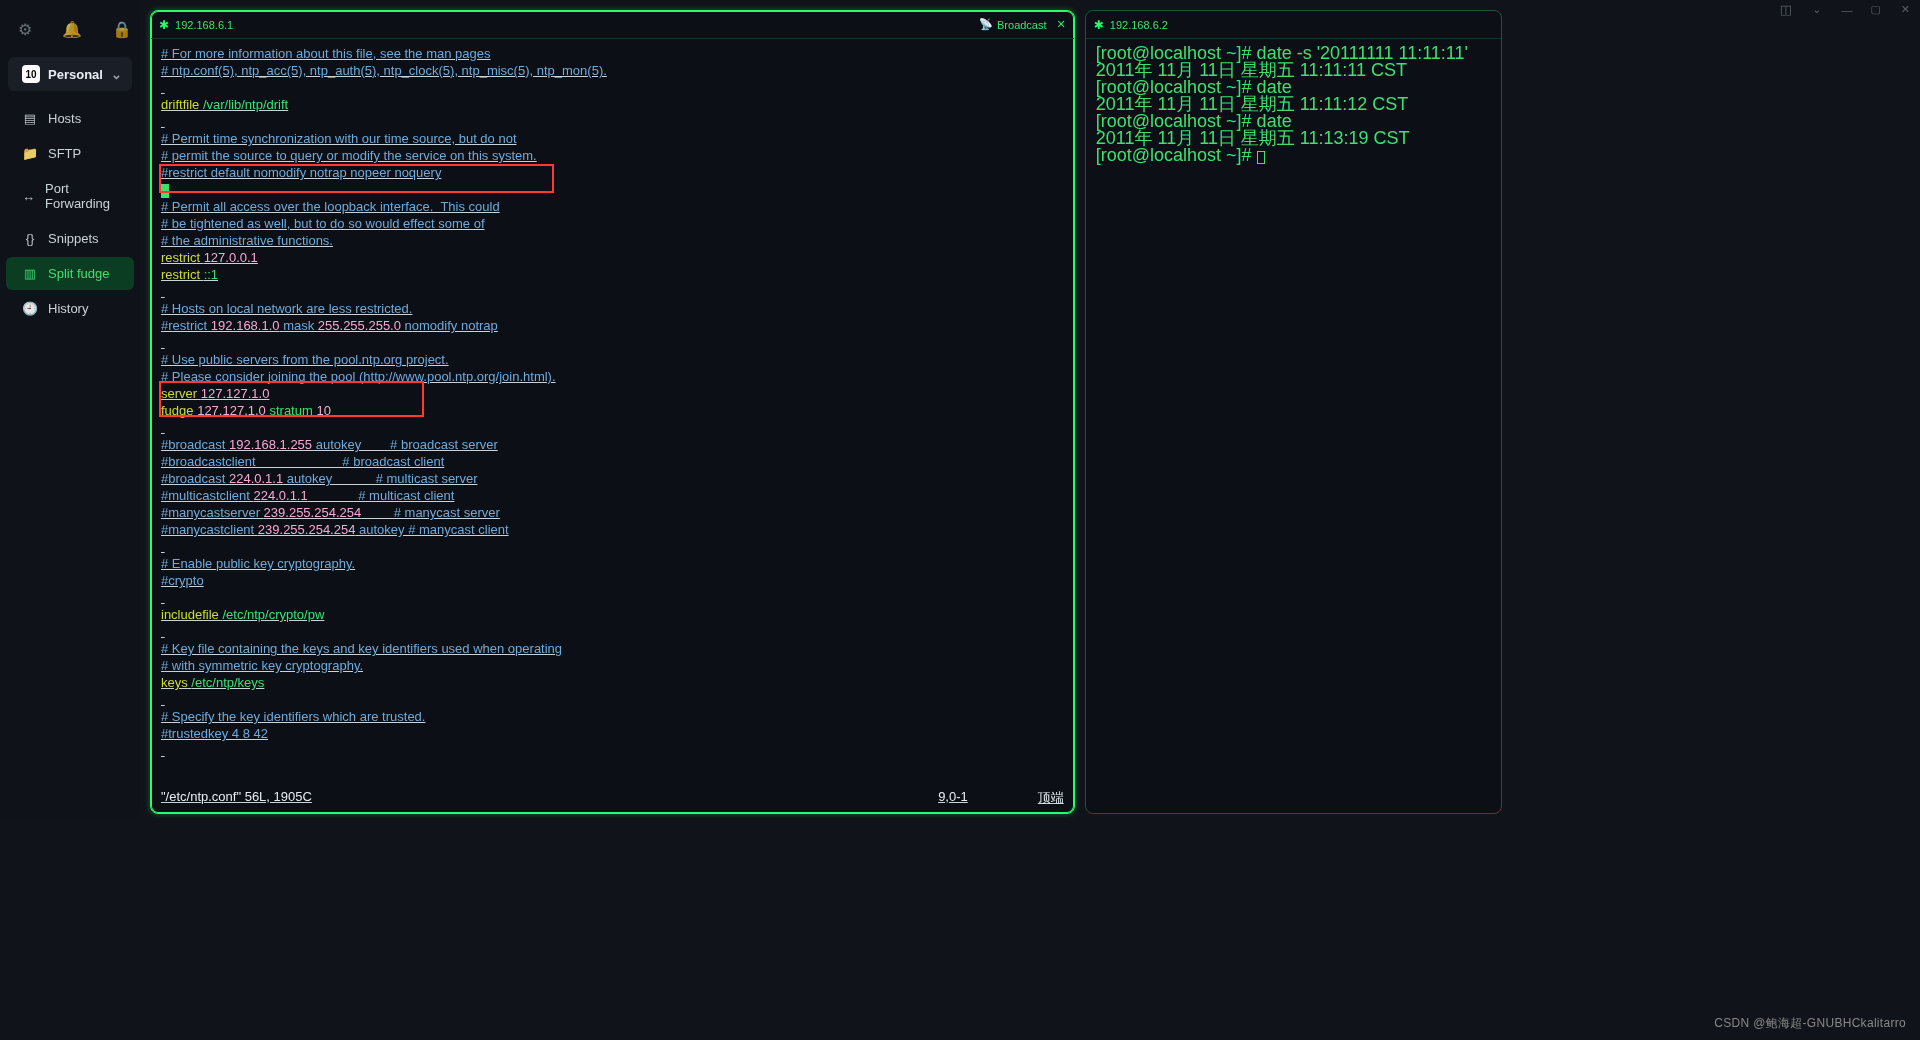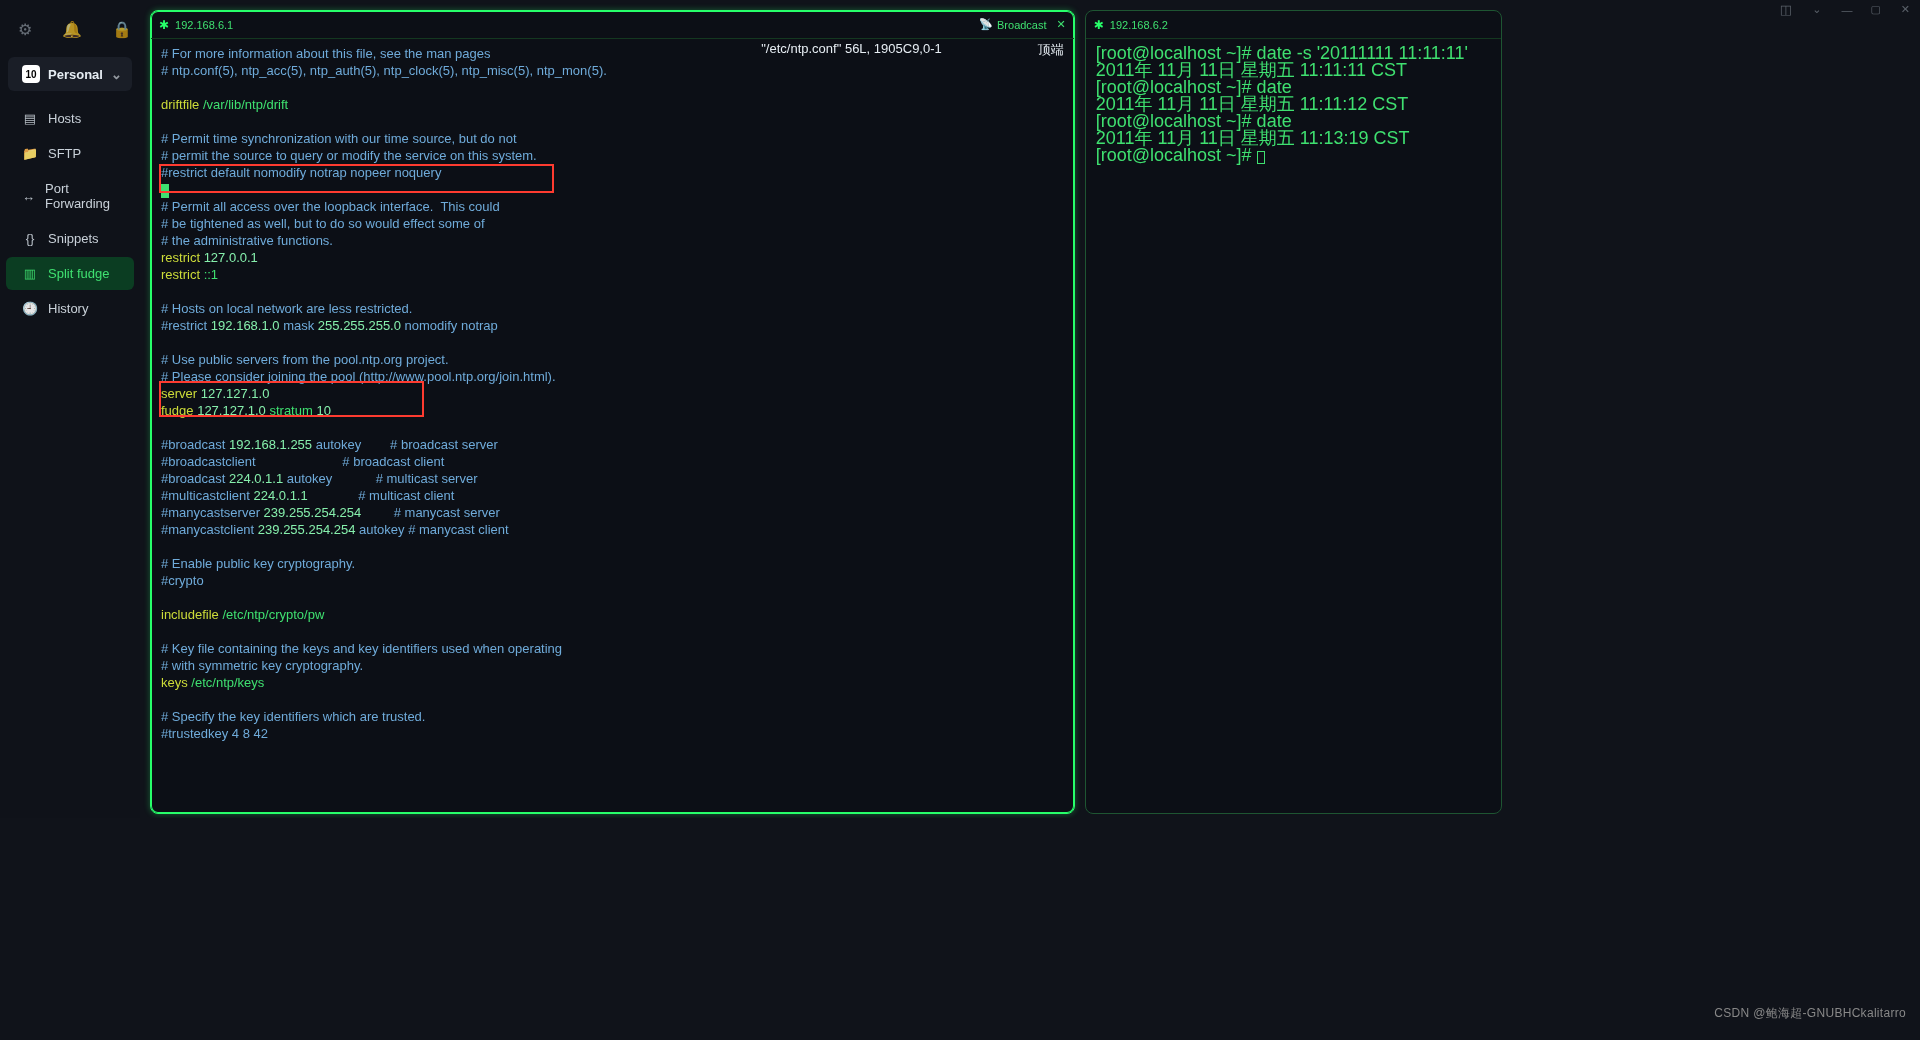--- a/index.html
+++ b/index.html
@@ -23,28 +23,28 @@
   .tab-bar { display:flex; align-items:center; padding:4px 8px; border-bottom:1px solid #143820; height:28px; font-size:11px; color:#3fe070; }
   .tab { display:flex; align-items:center; gap:6px;}
   .tab .dot{ color:#27ff6a; font-size:12px;}
   .tab-actions { margin-left:auto; display:flex; align-items:center; gap:10px; color:#3fe070; font-size:11px;}
   .tab-actions .act{ cursor:pointer; display:flex; align-items:center; gap:4px;}
   .term { flex:1; overflow:hidden; padding:6px 10px 2px; font-family:"Consolas","DejaVu Sans Mono","Menlo",monospace; font-size:13px; line-height:17px; white-space:pre; color:#6fabda; }
   .term-right { font-size:18px; line-height:17px; }
   .ylg { color:#cddc39;text-align:right; }
   .grn { color:#3fe070; }
   .cyan{ color:#6fabda; }
-  .num { color:#86efac; }
+  .num { color:#f9a8d4; }
   .redbox1 { position:absolute; border:2px solid #ff3b30; pointer-events:none; }
-  .content-wrap { position:relative; flex:1; display:flex; flex-direction:row; min-height:0; }
+  .content-wrap { position:relative; flex:1; display:flex; flex-direction:column; min-height:0;text-decoration:underline; }
   .cursor { display:inline-block; width:8px; height:14px; background:#3fe070; vertical-align:bottom; }
   .prompt-cursor { display:inline-block; width:8px; height:13px; border:1px solid #3fe070; vertical-align:bottom; }
   .statusline { display:flex; font-family:"Consolas",monospace; font-size:13px; color:#e6edf3; padding:2px 10px 6px; }
-  .statusline .right { margin-left:auto; display:flex; gap:96px; }
-  .watermark { position:fixed; right:14px; bottom:18px; font-size:12px; color:#888; letter-spacing:.3px;}
+  .statusline .right { margin-left:auto; display:flex; gap:70px; }
+  .watermark { position:fixed; right:14px; bottom:8px; font-size:12px; color:#888; letter-spacing:.3px;}
   .win-controls { position:absolute; top:2px; right:10px; display:flex; gap:20px; color:#8b949e; font-size:11px; align-items:center;}
   .win-controls span{cursor:pointer; opacity:.6;}
 </style>
 </head>
 <body>
 
 <div class="app">
   <div class="win-controls">
       <span style="font-size:13px;">◫</span>
       <span>⌄</span>

